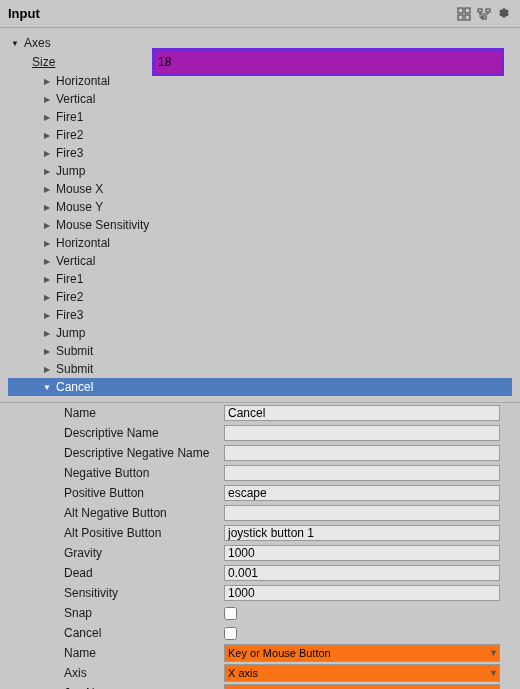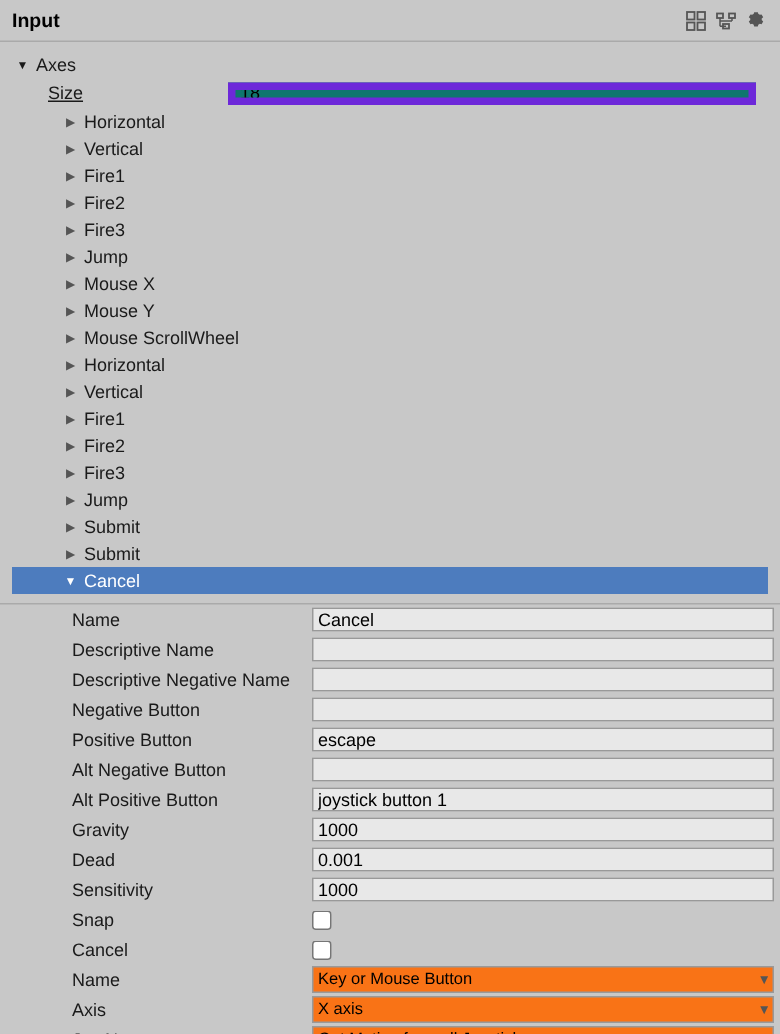--- a/index.html
+++ b/index.html
@@ -94,43 +94,44 @@
       padding: 2px 8px 2px 24px;
       height: 20px;
     }
     .size-label {
       width: 120px;
       font-size: 12px;
       text-decoration: underline;
     }
     .size-input {
       flex: 1;
-      height: 15px;
-      background: #0f766e;
-      border: 5px solid #6d28d9;
+      height: 28px;
+      background: #a21caf;
+      border: 3px solid #6d28d9;
       font-size: 12px;
       padding: 0 3px;
       outline: none;
     }
 
     
     .child-item {
       padding-left: 32px;
     }
 
     
     .properties-section {
       margin-top: 4px;
       border-top: 1px solid #aaa;
     }
     .prop-row {
       display: flex;
       align-items: center;
-      padding: 1px 4px 1px 48px;
+      padding: 1px 20px 1px 48px;
       height: 20px;
+      margin-left: 16px;
     }
     .prop-label {
       width: 160px;
       font-size: 12px;
       color: #1a1a1a;
       flex-shrink: 0;
     }
     .prop-input {
       flex: 1;
       height: 16px;
@@ -260,21 +261,21 @@
     <div class="tree-item child-item">
       <span class="arrow">▶</span>
       <span class="item-label">Mouse X</span>
     </div>
     <div class="tree-item child-item">
       <span class="arrow">▶</span>
       <span class="item-label">Mouse Y</span>
     </div>
     <div class="tree-item child-item">
       <span class="arrow">▶</span>
-      <span class="item-label">Mouse ScrollWheel</span>
+      <span class="item-label">Mouse Sensitivity</span>
     </div>
     <div class="tree-item child-item">
       <span class="arrow">▶</span>
       <span class="item-label">Horizontal</span>
     </div>
     <div class="tree-item child-item">
       <span class="arrow">▶</span>
       <span class="item-label">Vertical</span>
     </div>
     <div class="tree-item child-item">

